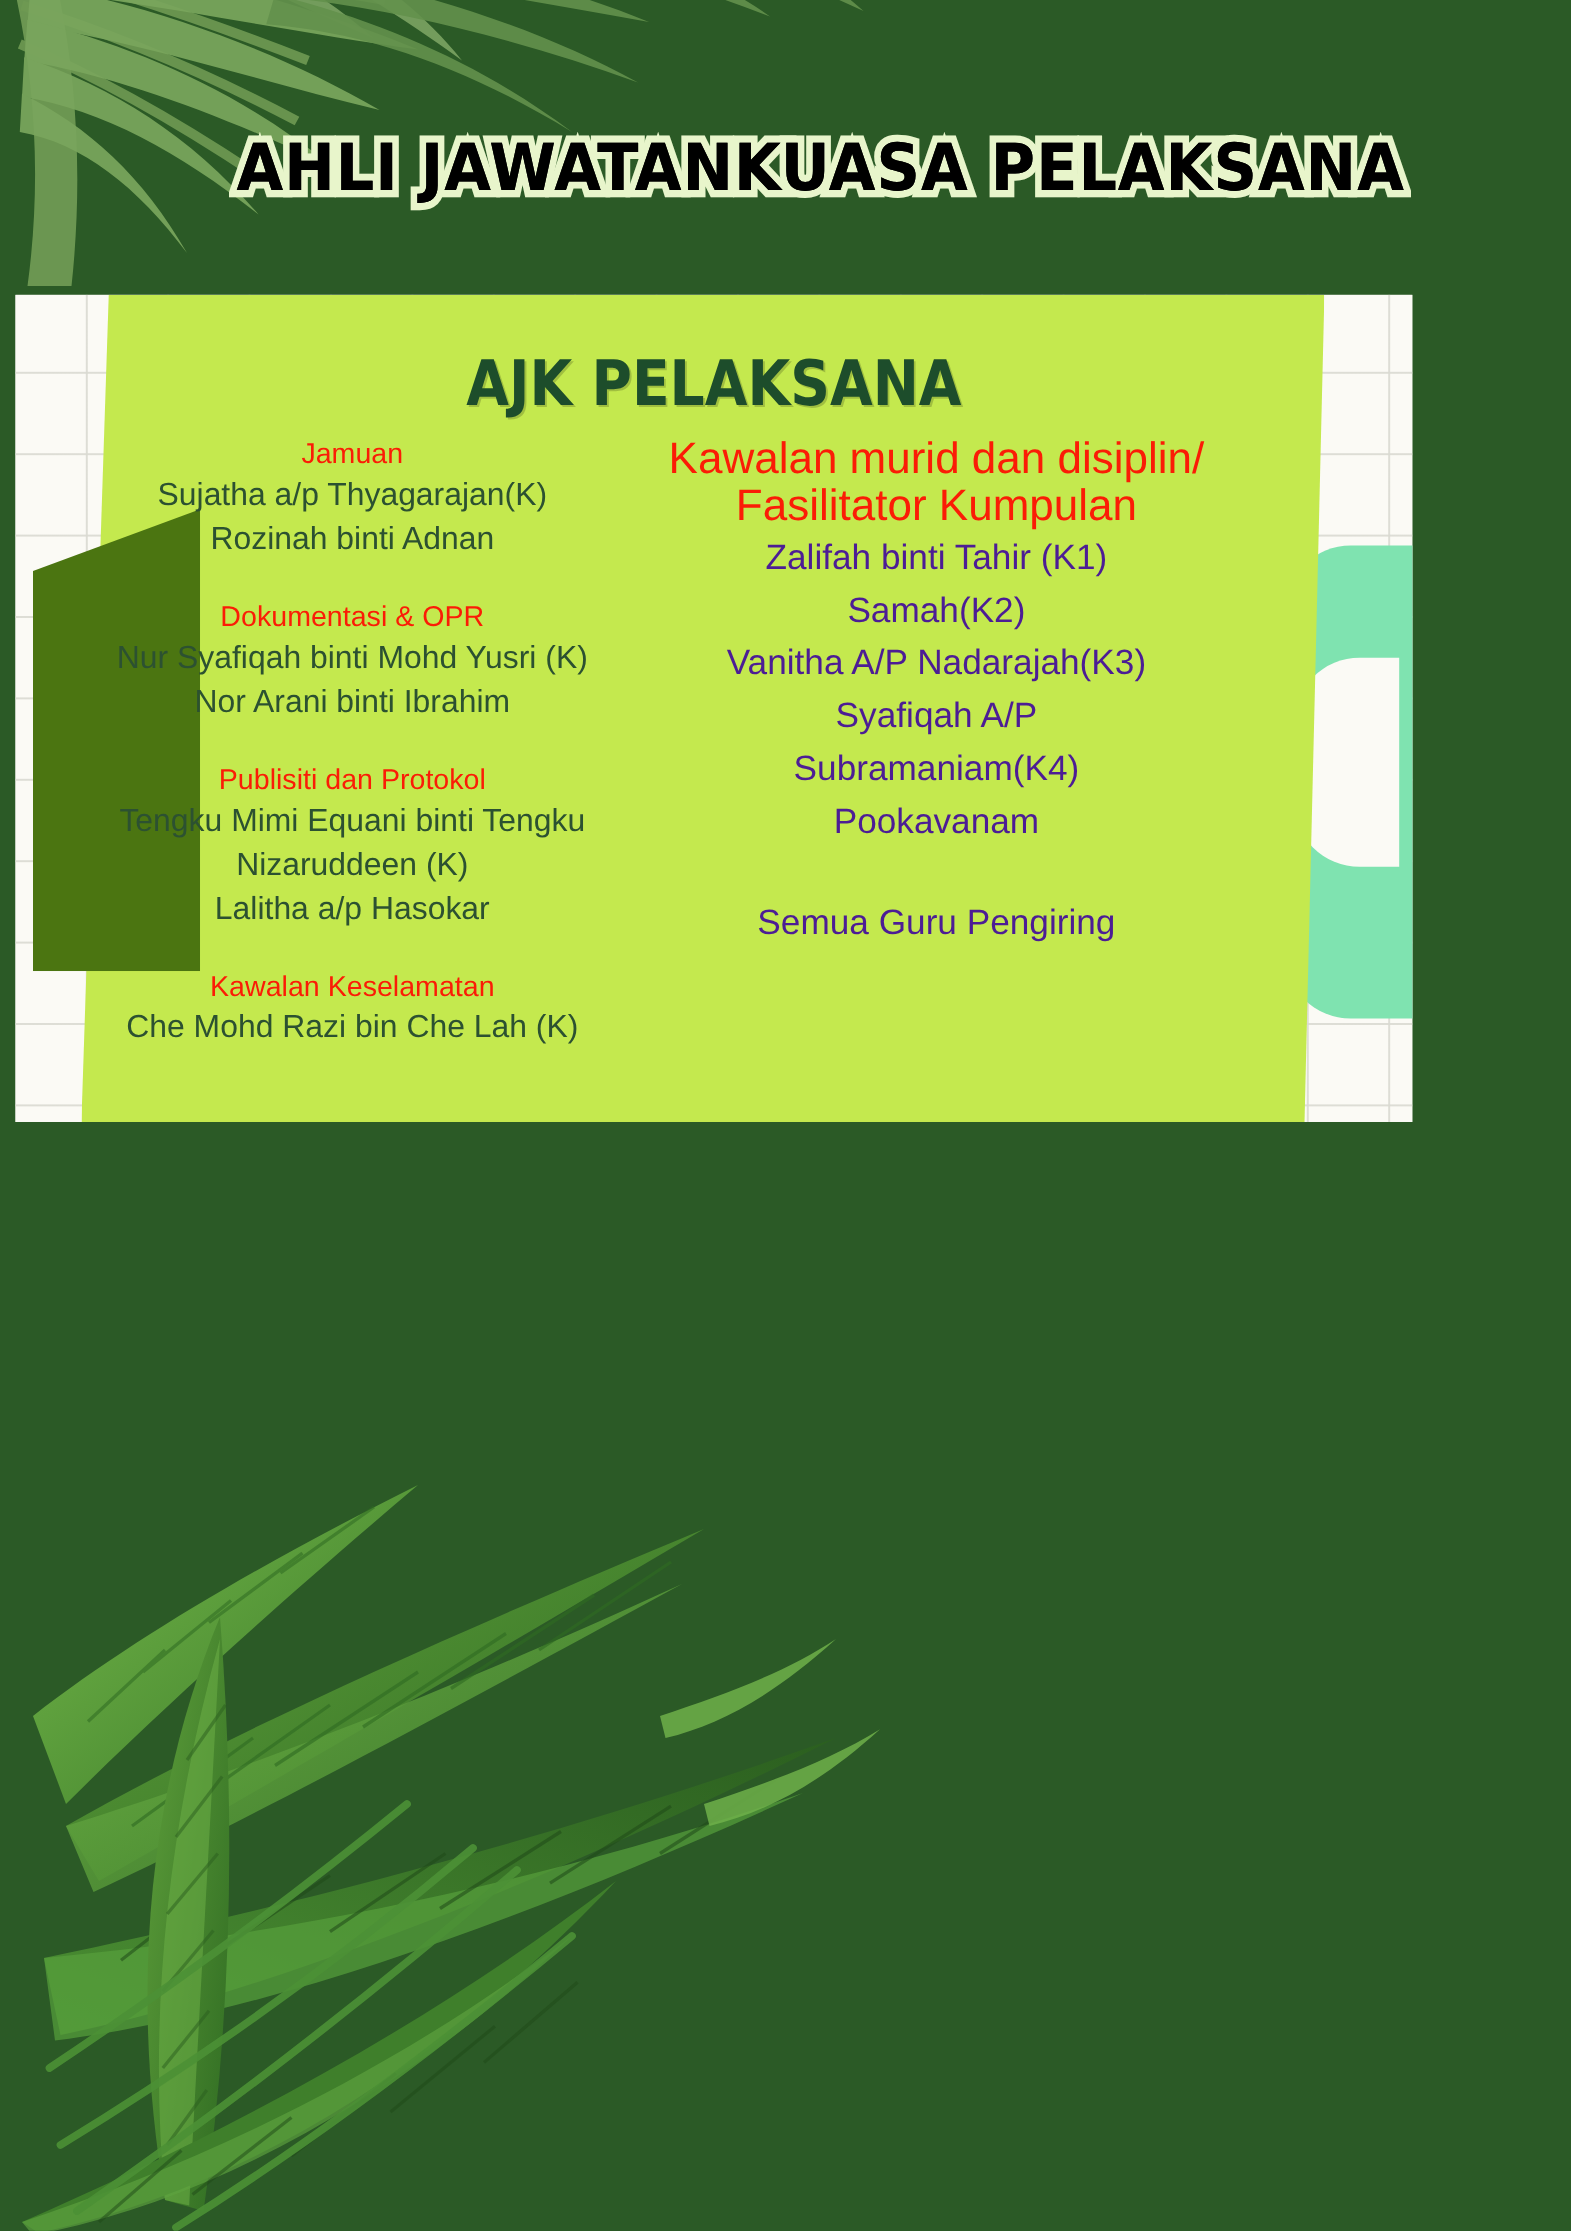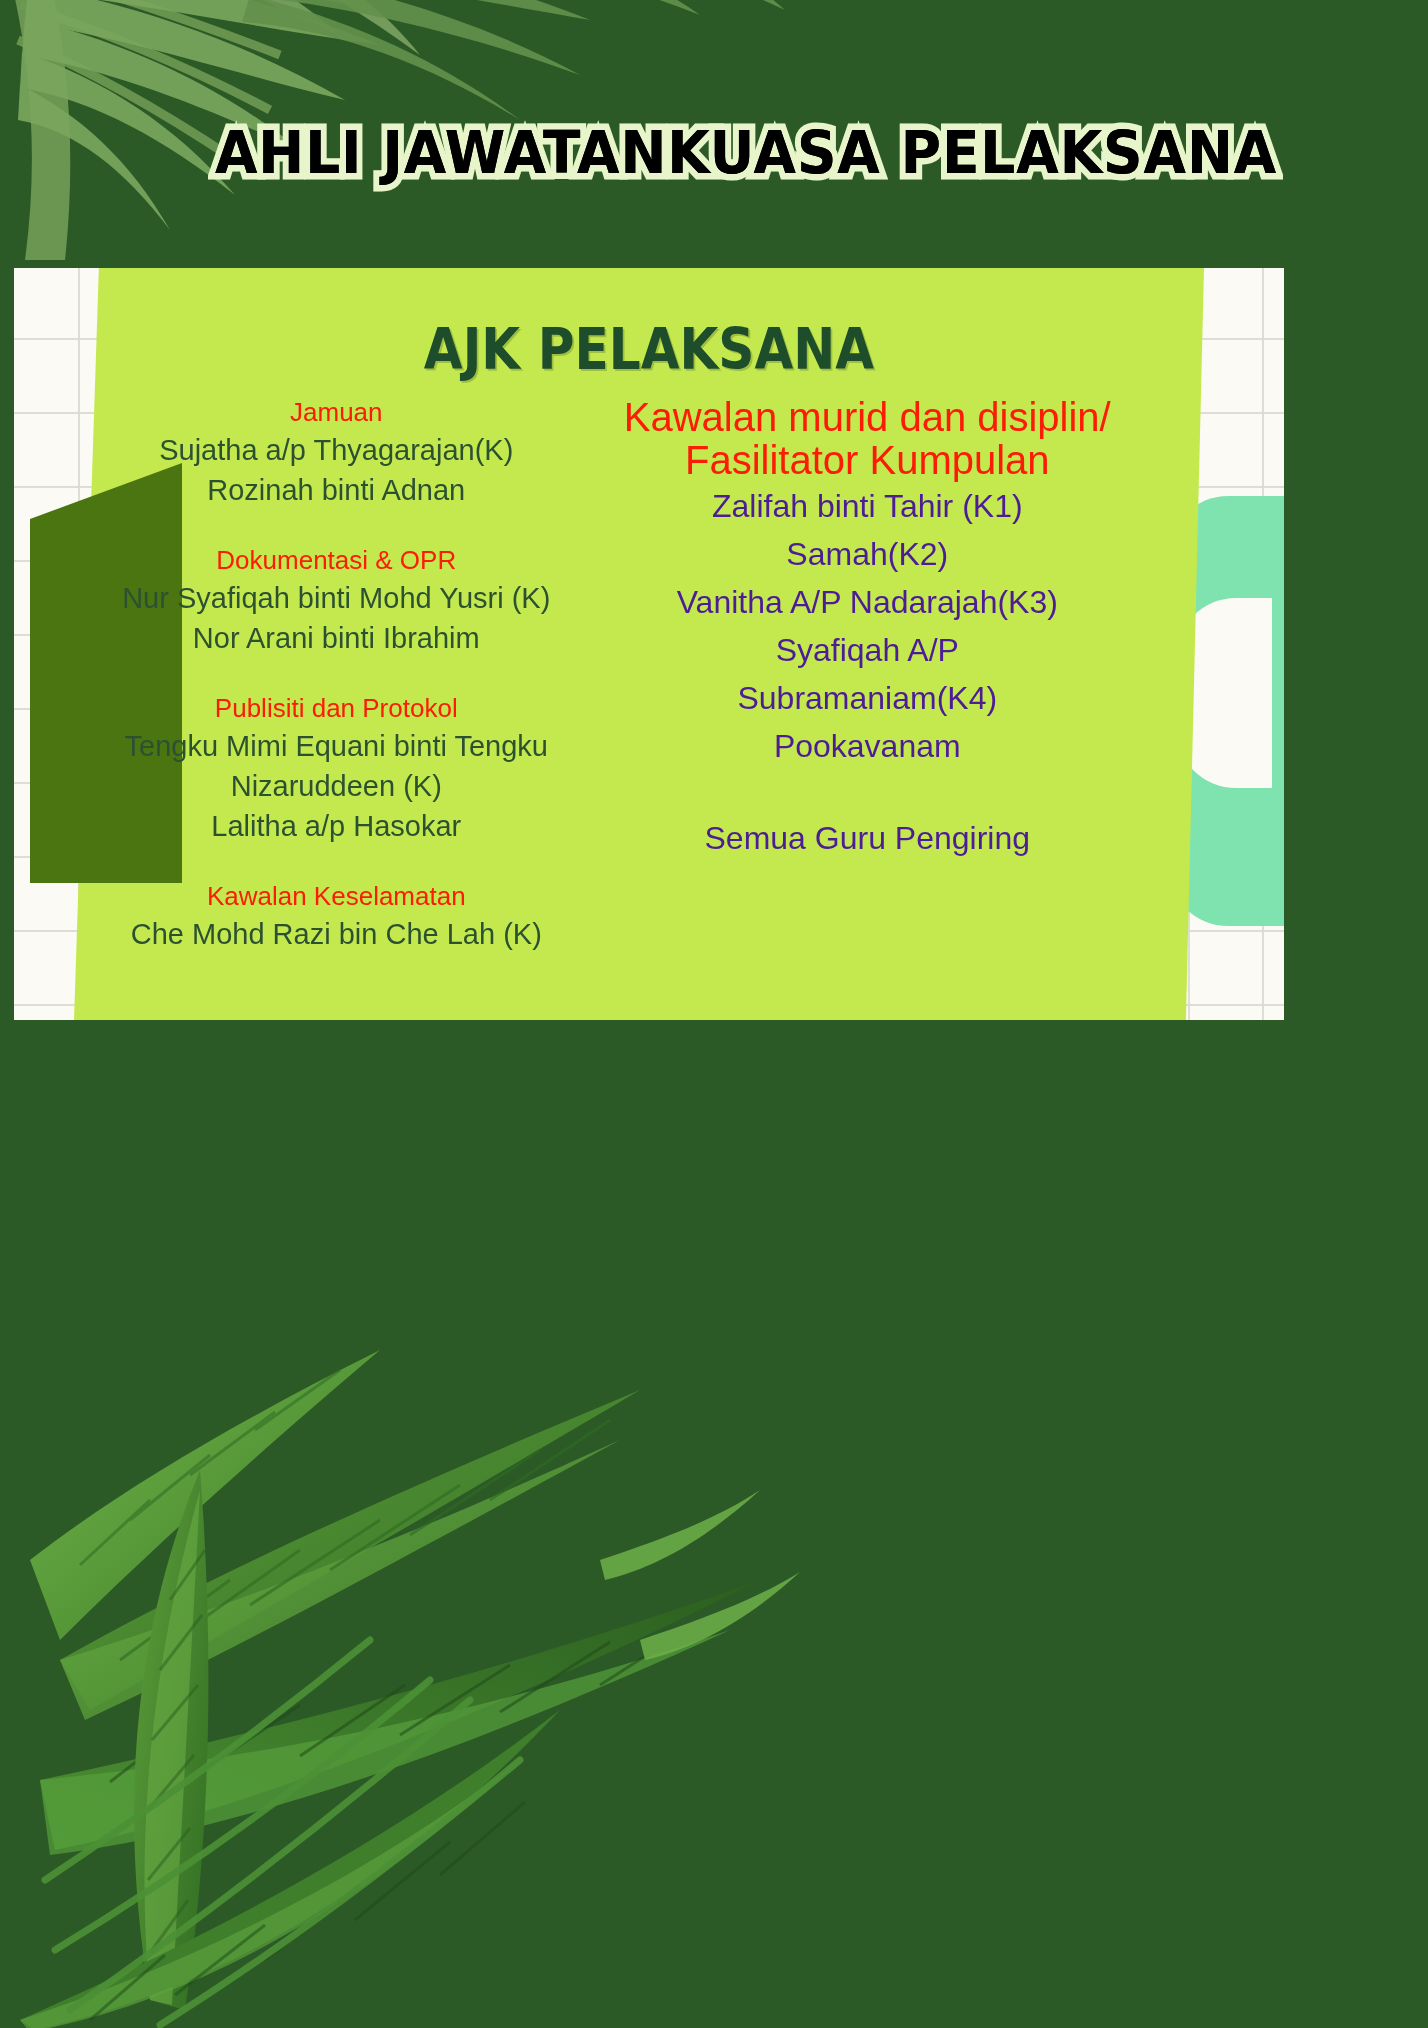--- a/index.html
+++ b/index.html
@@ -84,21 +84,21 @@
     position:absolute;left:0;top:48px;width:1270px;
     text-align:center;
     font-family:"DejaVu Sans","Liberation Sans",sans-serif;
     font-weight:bold;font-size:57px;letter-spacing:0px;
     color:#1d4d2b;
     transform:scaleX(0.88);
     text-shadow:2px 2px 0 rgba(0,0,0,.18);
   }
 
   .cols{
-    position:absolute;left:16px;top:128px;
+    position:absolute;left:0;top:128px;
     width:1144px;height:620px;
     display:flex;
   }
   .col{box-sizing:border-box;}
   .col-left{width:630px;padding:0 14px 0 58px;text-align:center;}
   .col-right{width:640px;padding:0 46px 0 8px;text-align:center;}
 
   .sect{margin-bottom:34px;}
   .sect:last-child{margin-bottom:0;}
   .sect-title{

